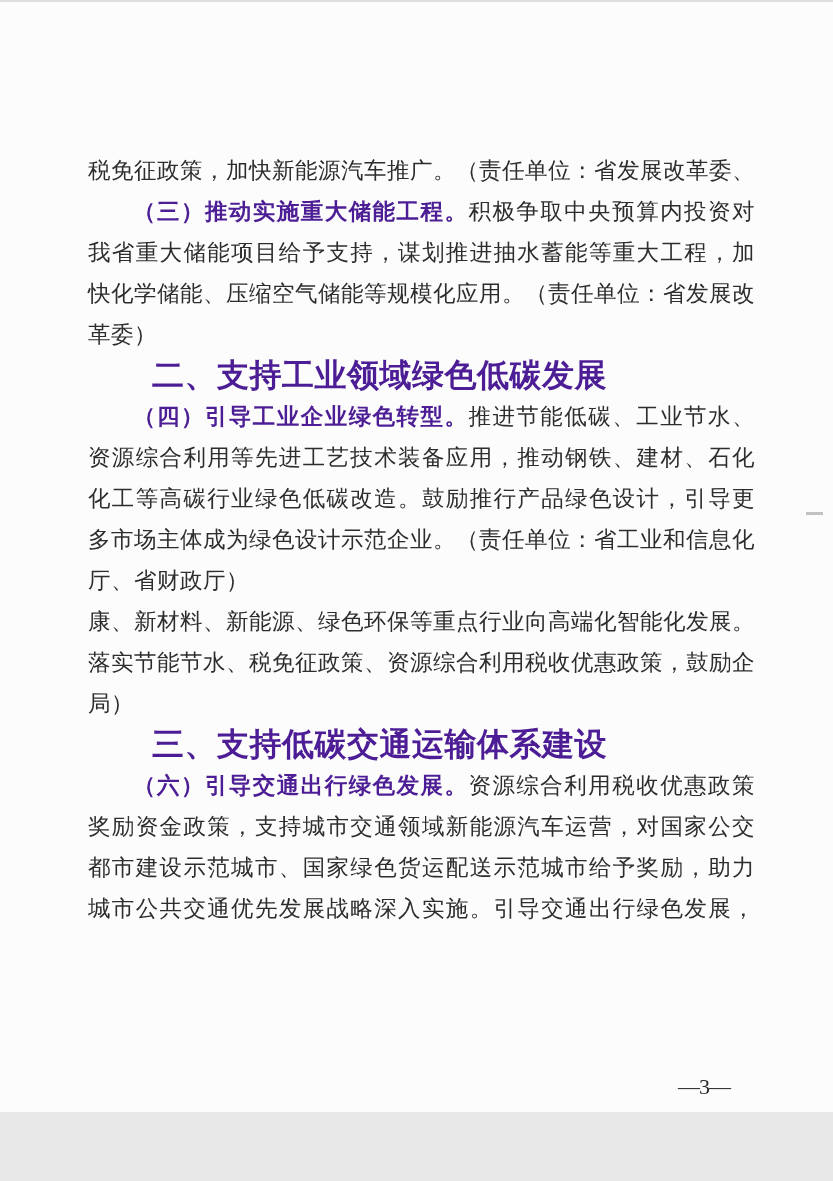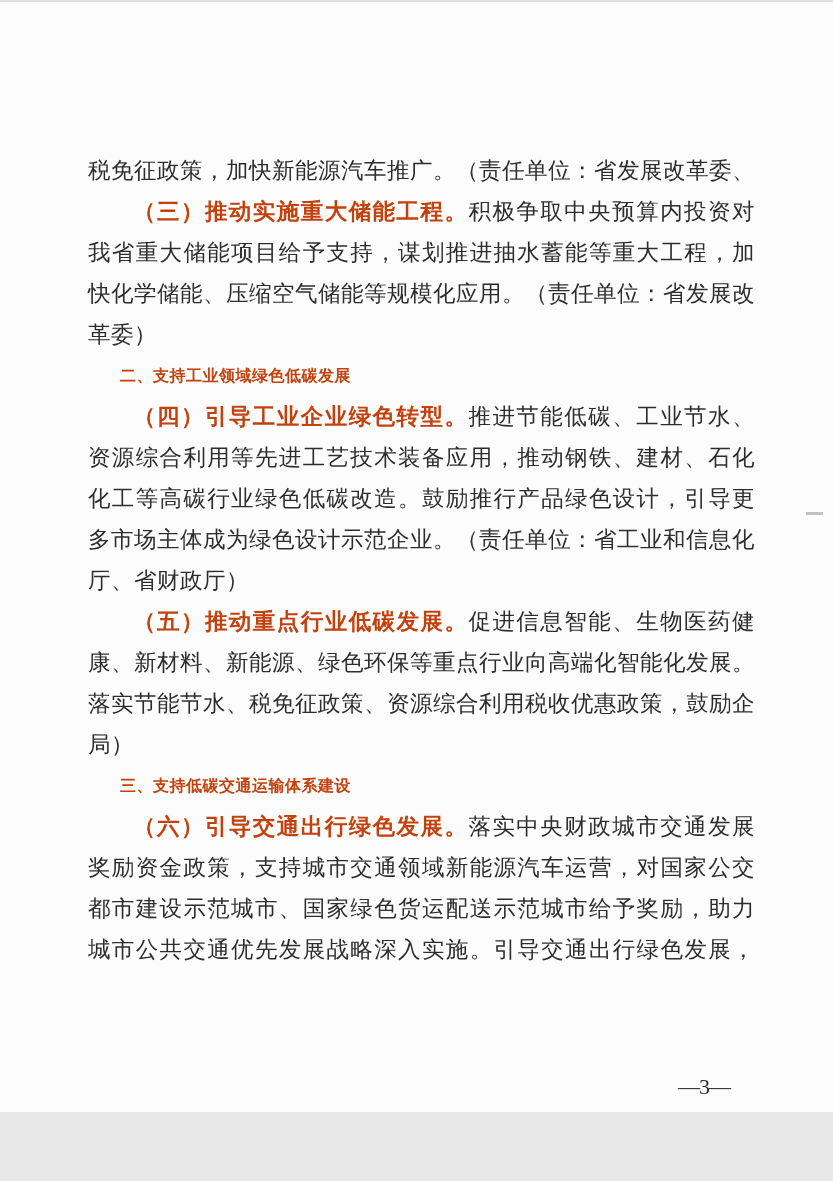--- a/index.html
+++ b/index.html
@@ -41,26 +41,26 @@
   .line.fill {
     text-align-last: justify;
   }
   .line.indent {
     text-indent: 2em;
   }
   .line.heading {
     font-family: "Liberation Sans", "DejaVu Sans", sans-serif;
     font-weight: 700;
     color: #1b1b1b;
-    font-size: 16px;
+    font-size: 32px;
     text-align-last: auto;
   }
   .seg.bold {
     font-weight: 700;
-    color: #c2410c;
+    color: #4c1d95;
   }
   .page-number {
     position: absolute;
     left: 678px;
     top: 1074px;
     width: 70px;
     font-size: 22px;
     color: #2b2b2b;
     font-family: "Liberation Serif", "DejaVu Serif", serif;
     letter-spacing: -1px;
@@ -85,25 +85,24 @@
       <div class="line fill indent"><span class="seg bold">（三）推动实施重大储能工程。</span><span class="seg">积极争取中央预算内投资对</span></div>
       <div class="line fill"><span class="seg">我省重大储能项目给予支持，谋划推进抽水蓄能等重大工程，加</span></div>
       <div class="line fill"><span class="seg">快化学储能、压缩空气储能等规模化应用。（责任单位：省发展改</span></div>
       <div class="line"><span class="seg">革委）</span></div>
       <div class="line heading indent"><span class="seg bold">二、支持工业领域绿色低碳发展</span></div>
       <div class="line fill indent"><span class="seg bold">（四）引导工业企业绿色转型。</span><span class="seg">推进节能低碳、工业节水、</span></div>
       <div class="line fill"><span class="seg">资源综合利用等先进工艺技术装备应用，推动钢铁、建材、石化</span></div>
       <div class="line fill"><span class="seg">化工等高碳行业绿色低碳改造。鼓励推行产品绿色设计，引导更</span></div>
       <div class="line fill"><span class="seg">多市场主体成为绿色设计示范企业。（责任单位：省工业和信息化</span></div>
       <div class="line"><span class="seg">厅、省财政厅）</span></div>
-      <div class="line fill indent"><span class="seg bold">（五）推动重点行业低碳发展。</span><span class="seg">促进信息智能、生物医药健</span></div>
       <div class="line fill"><span class="seg">康、新材料、新能源、绿色环保等重点行业向高端化智能化发展。</span></div>
       <div class="line fill"><span class="seg">落实节能节水、税免征政策、资源综合利用税收优惠政策，鼓励企</span></div>
       <div class="line"><span class="seg">局）</span></div>
       <div class="line heading indent"><span class="seg bold">三、支持低碳交通运输体系建设</span></div>
-      <div class="line fill indent"><span class="seg bold">（六）引导交通出行绿色发展。</span><span class="seg">落实中央财政城市交通发展</span></div>
+      <div class="line fill indent"><span class="seg bold">（六）引导交通出行绿色发展。</span><span class="seg">资源综合利用税收优惠政策</span></div>
       <div class="line fill"><span class="seg">奖励资金政策，支持城市交通领域新能源汽车运营，对国家公交</span></div>
       <div class="line fill"><span class="seg">都市建设示范城市、国家绿色货运配送示范城市给予奖励，助力</span></div>
       <div class="line fill"><span class="seg">城市公共交通优先发展战略深入实施。引导交通出行绿色发展，</span></div>
     </div>
   <div class="page-number">—3—</div>
   <div class="scan-dash" style="background: rgb(179, 179, 179);"></div>
 </div>
 
 </body></html>

